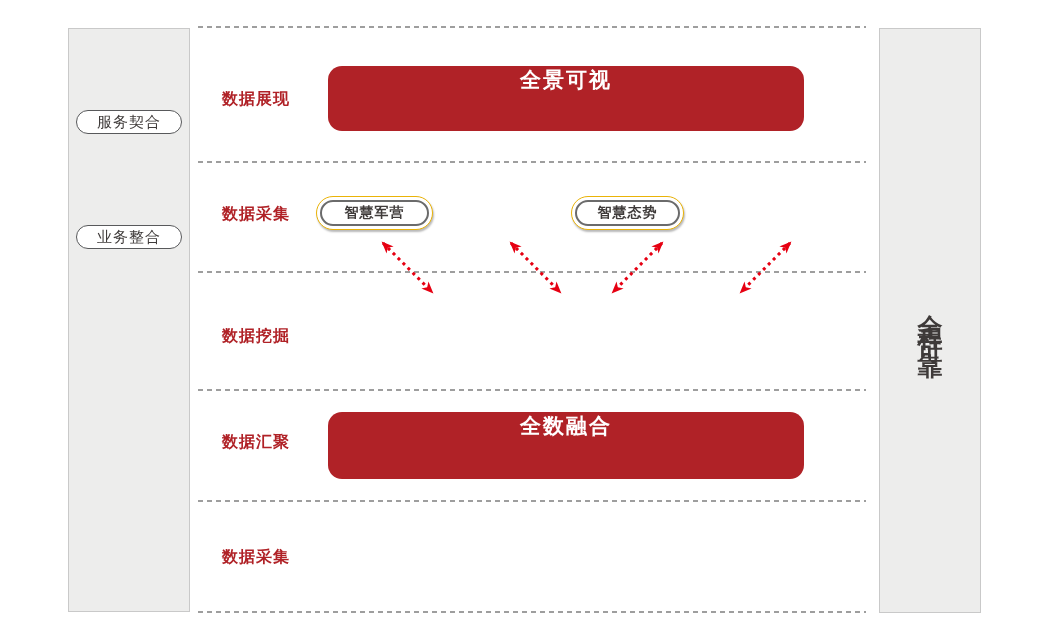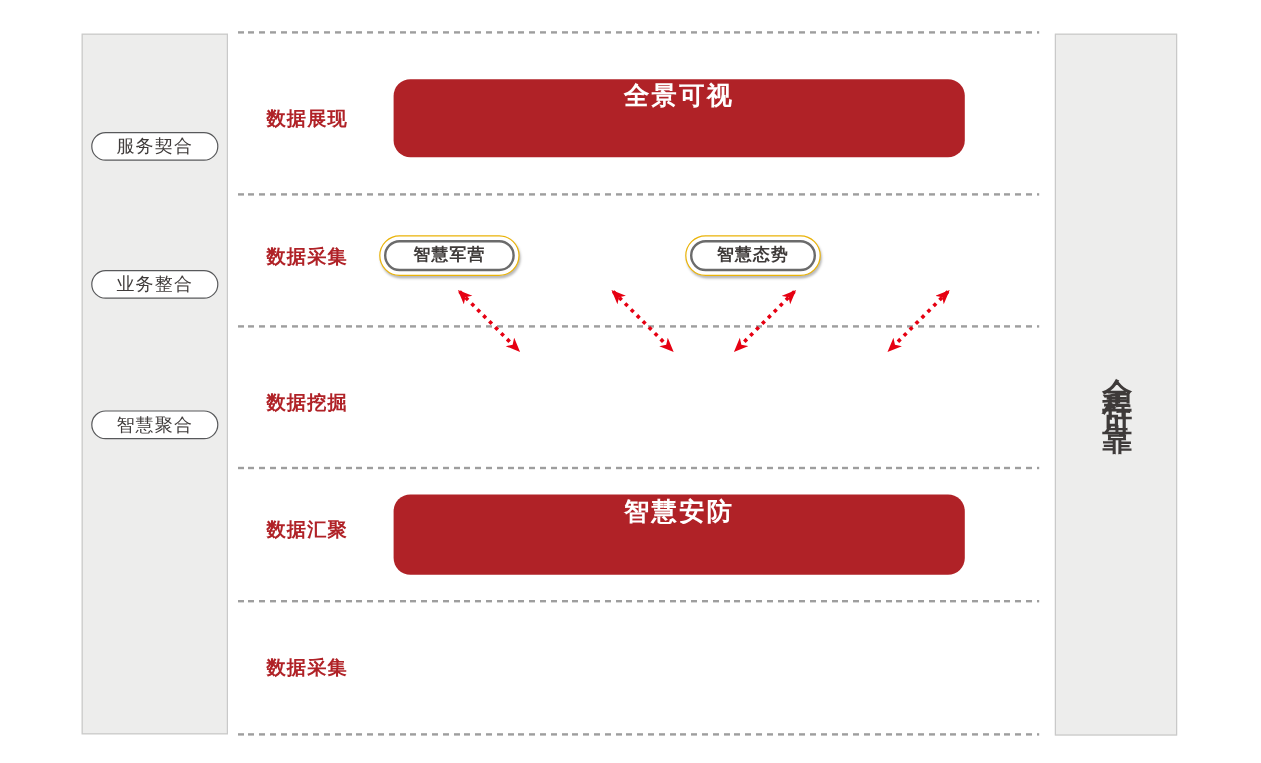--- a/index.html
+++ b/index.html
@@ -44,43 +44,40 @@
 
 <div class="stage">
 
   <div class="side-panel panel-left">
     <div class="cap-pill" style="top:81px">
         <span>服务契合</span>
       </div>
     <div class="cap-pill" style="top:196px">
         <span>业务整合</span>
       </div>
-    <div class="cap-pill" style="top:313px">
-        <span>智慧聚合</span>
-      </div>
   </div>
 
   <div class="hline" style="top:26px"></div>
   <div class="hline" style="top:161px"></div>
   <div class="hline" style="top:271px"></div>
   <div class="hline" style="top:389px"></div>
   <div class="hline" style="top:500px"></div>
   <div class="hline" style="top:611px"></div>
 
   <div class="stage-label" style="top:89px">数据展现</div>
   <div class="stage-label" style="top:204px">数据采集</div>
   <div class="stage-label" style="top:326px">数据挖掘</div>
   <div class="stage-label" style="top:432px">数据汇聚</div>
   <div class="stage-label" style="top:547px">数据采集</div>
 
   <div class="red-bar" style="top:66px;height:65px">
       <span>全景可视</span>
     </div>
   <div class="red-bar" style="top:412px;height:67px">
-      <span>智慧安防</span>
+      <span>全数融合</span>
     </div>
 
   <div class="app-pill" style="left:316px;width:117px">
     <div class="app-pill-inner">智慧军营</div>
   </div>
   <div class="app-pill" style="left:571px;width:113px">
     <div class="app-pill-inner">智慧态势</div>
   </div>
 
   <svg class="arrow-layer" viewBox="0 0 1051 636">

